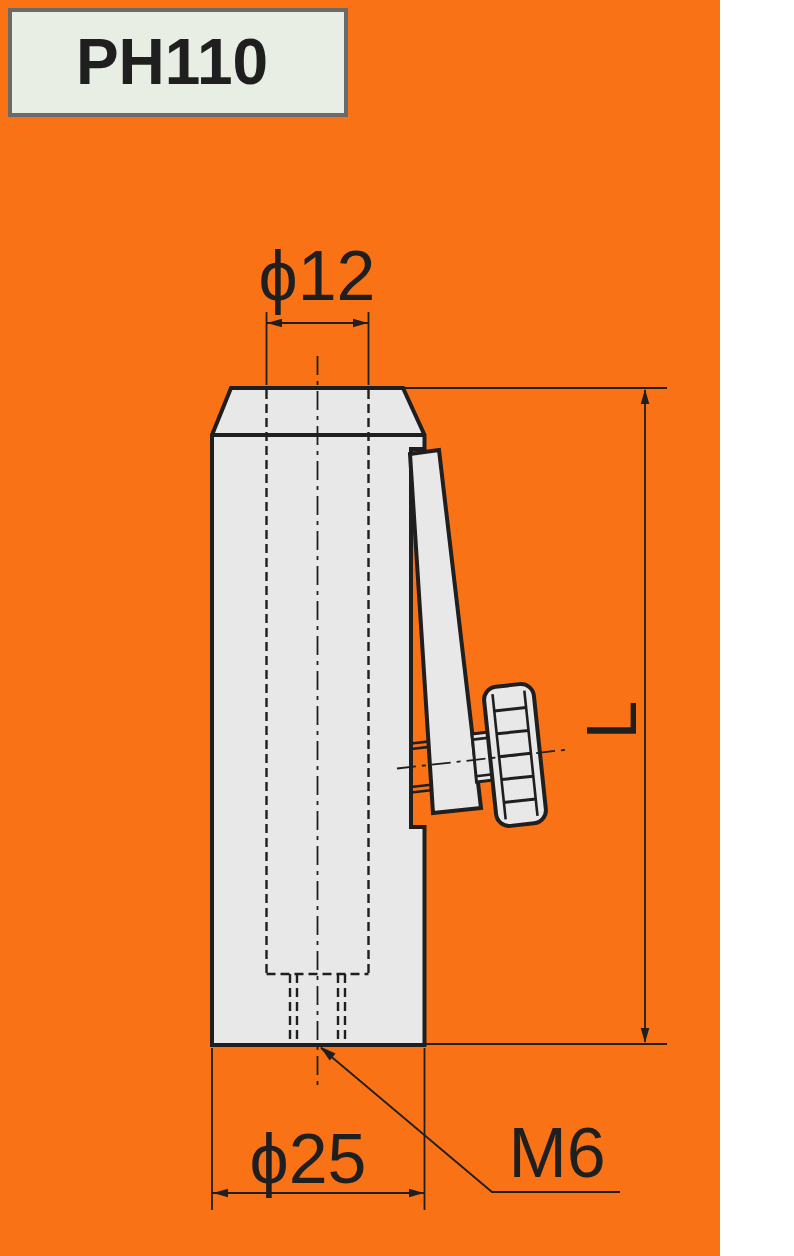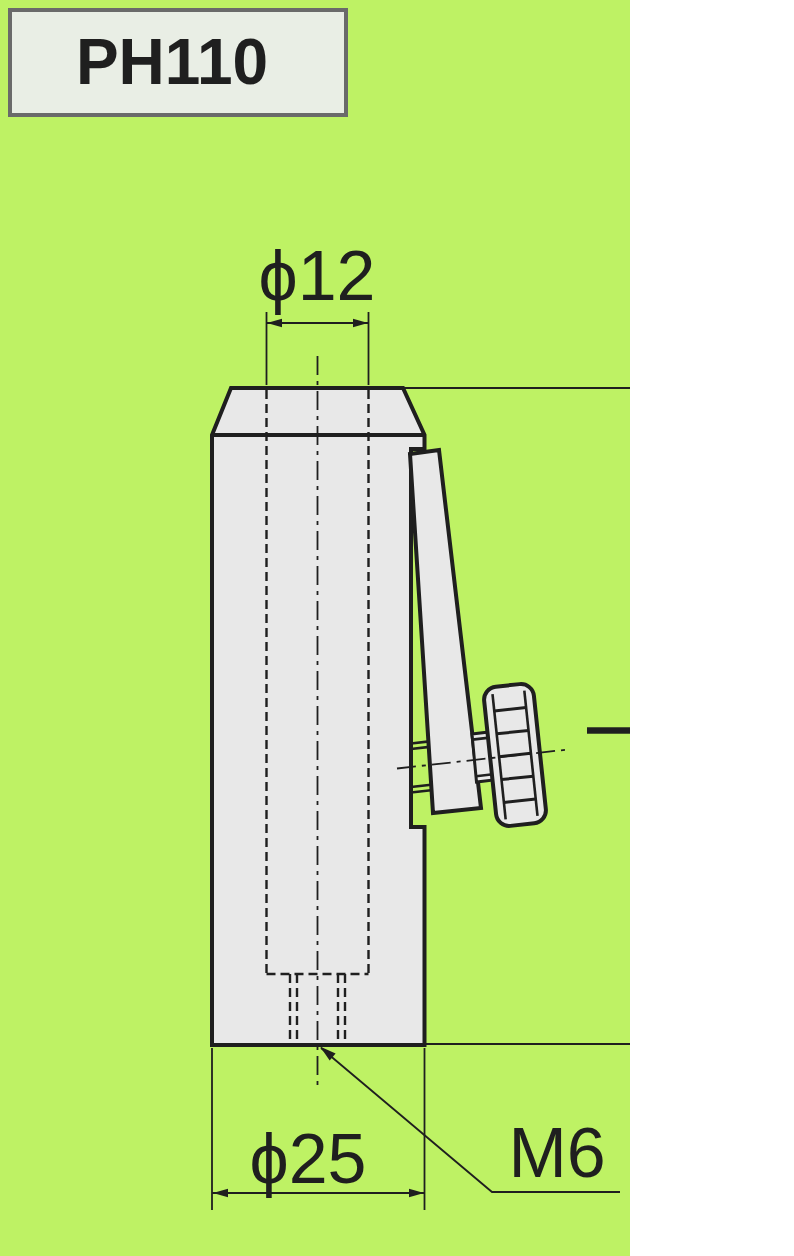--- a/index.html
+++ b/index.html
@@ -3,23 +3,23 @@
 <meta charset="utf-8">
 <style>
   html, body {
     margin: 0;
     padding: 0;
     background: #ffffff;
     font-family: "Liberation Sans", "DejaVu Sans", sans-serif;
   }
   .page {
     position: relative;
-    width: 630px;
+    width: 720px;
     height: 1256px;
-    background: #bef264;
+    background: #f97316;
     overflow: hidden;
   }
   svg { display: block; }
 
   
   .outline   { fill: #e8e8e8; stroke: #1f1f1f; stroke-width: 4; stroke-linejoin: miter; }
   .thickline { stroke: #1f1f1f; stroke-width: 4; fill: none; stroke-linecap: butt; }
   .midline   { stroke: #1f1f1f; stroke-width: 2.6; fill: none; stroke-linecap: butt; }
   .thinline  { stroke: #1f1f1f; stroke-width: 1.8; fill: none; stroke-linecap: butt; }
   .hiddenline{ stroke: #1f1f1f; stroke-width: 2.4; fill: none; stroke-dasharray: 9 5; }

